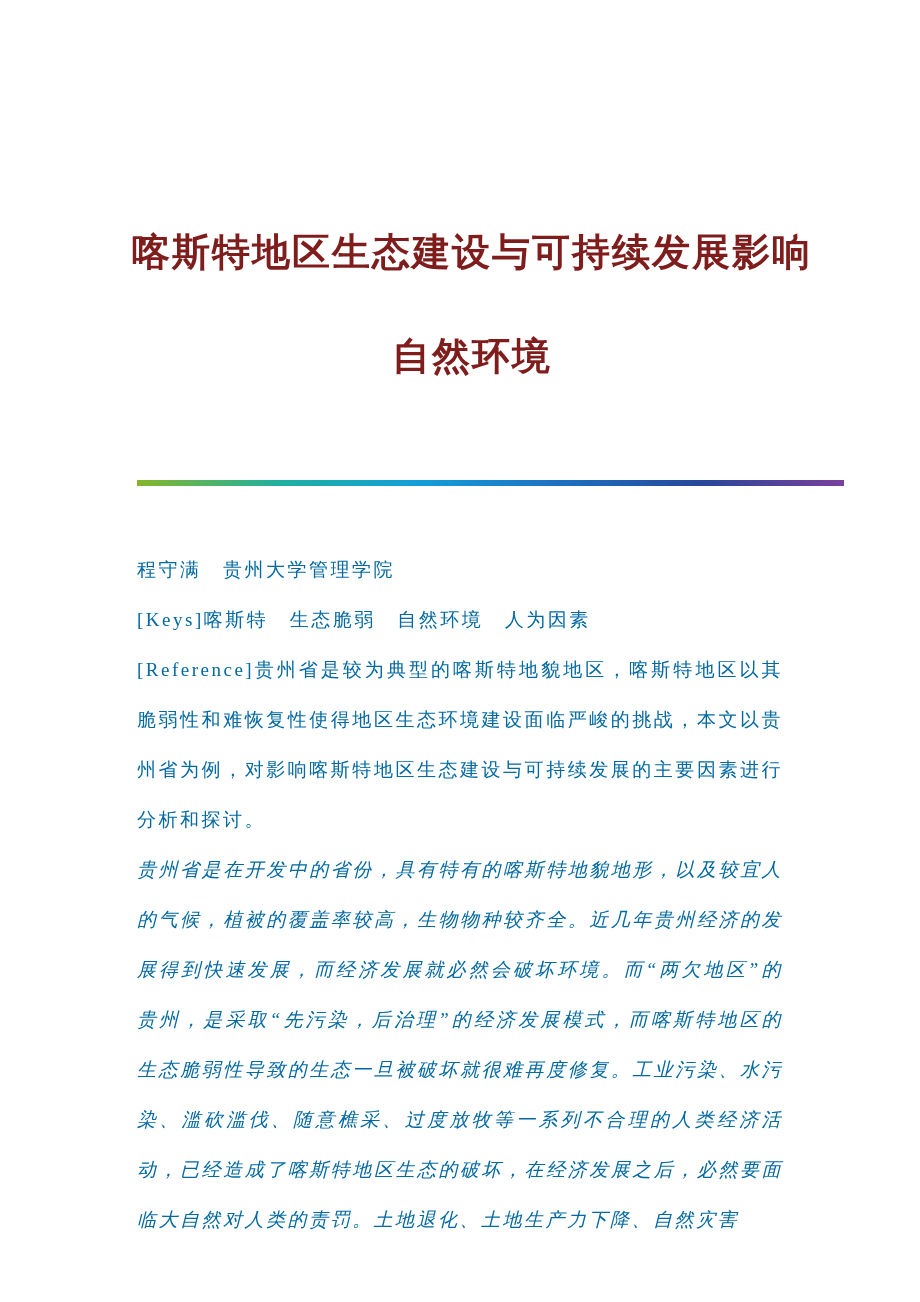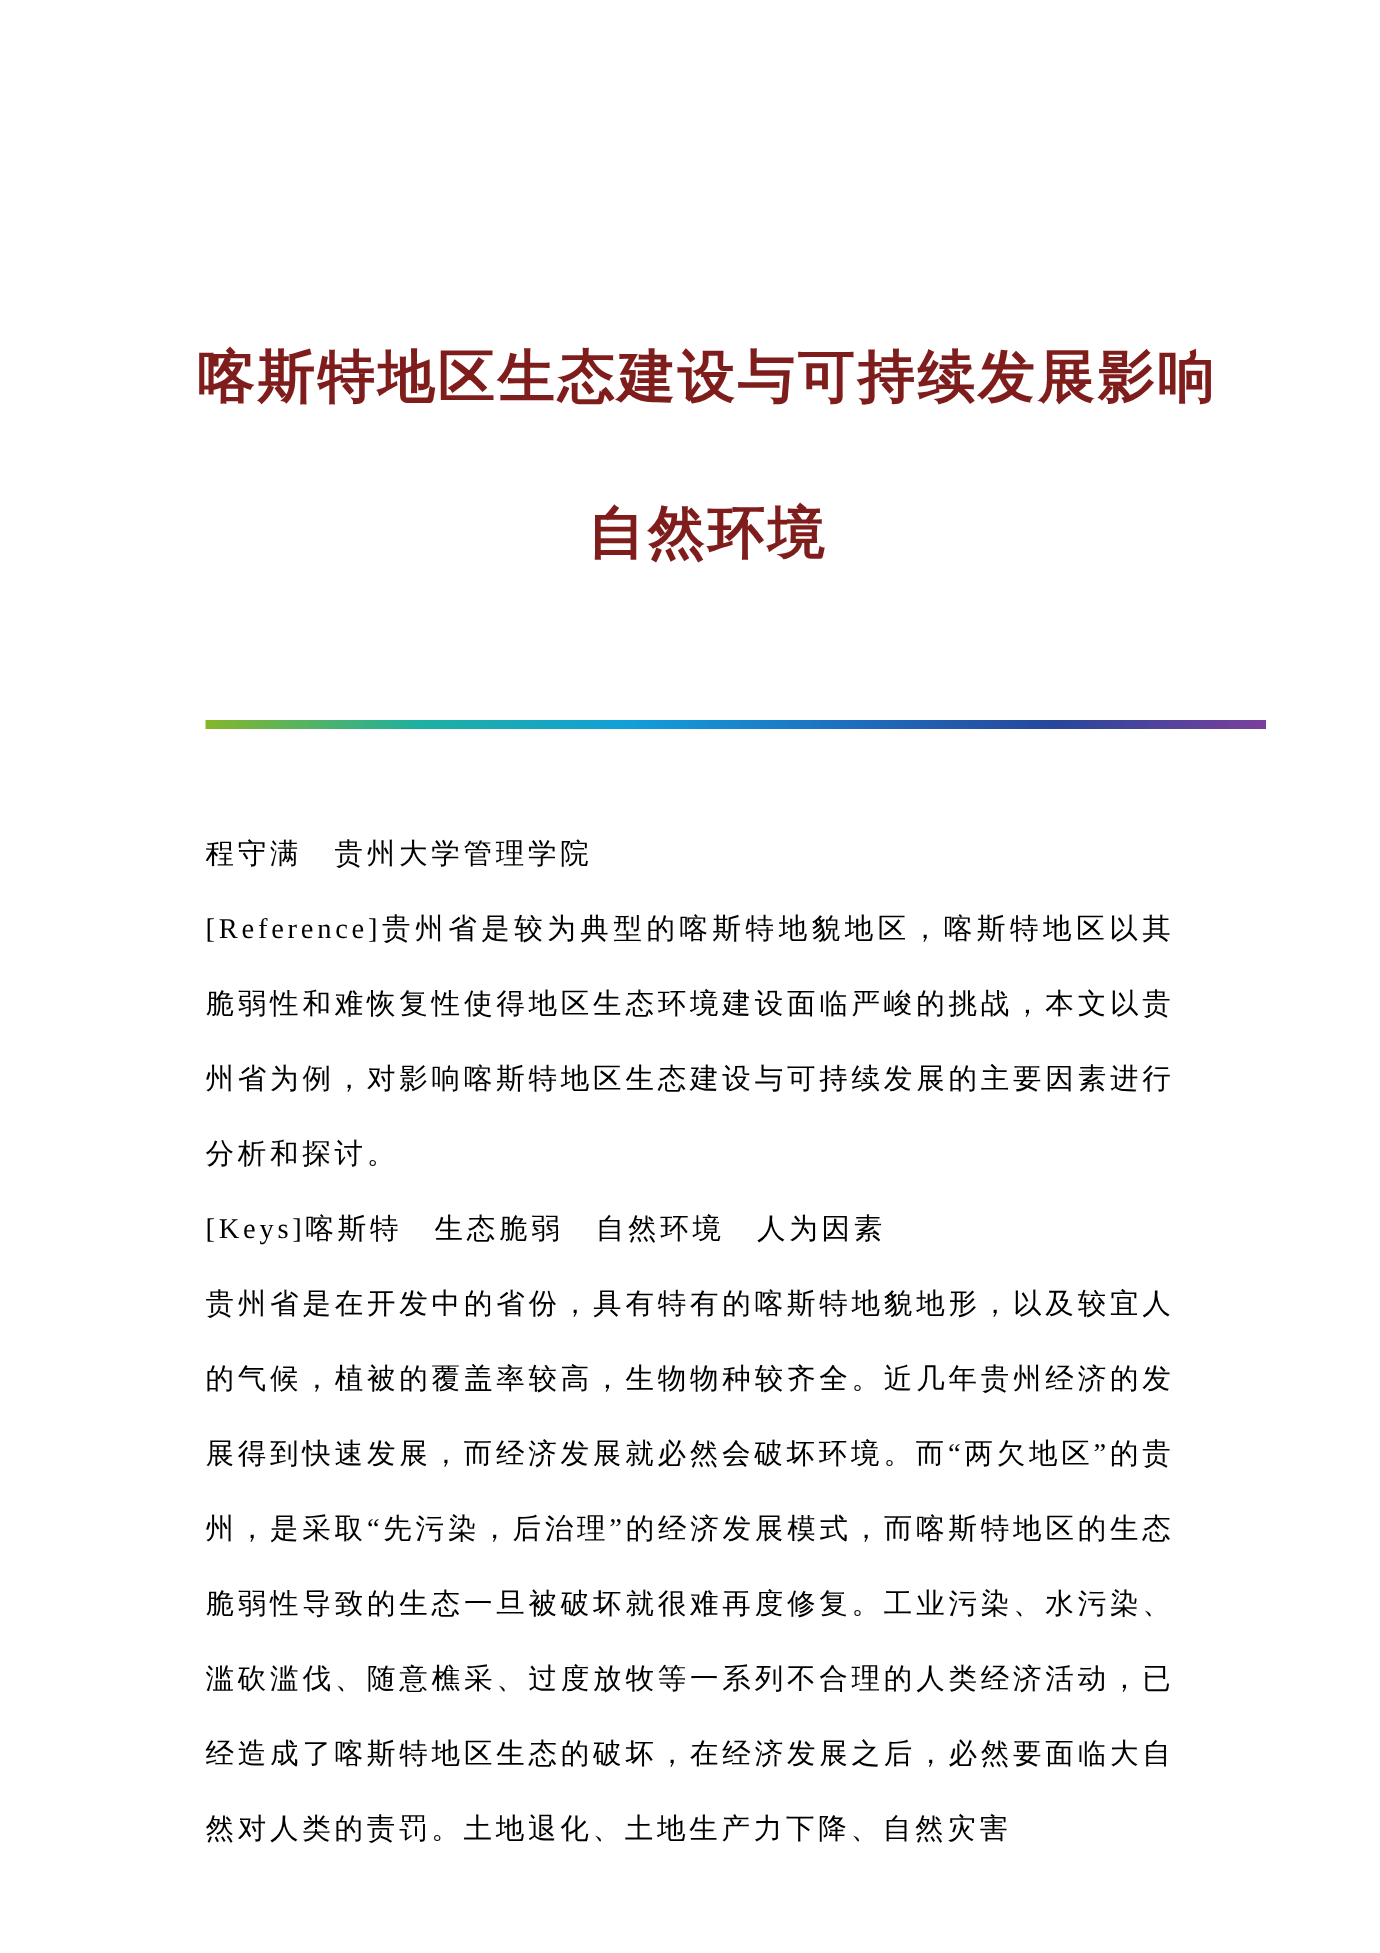--- a/index.html
+++ b/index.html
@@ -42,52 +42,53 @@
     background: linear-gradient(90deg, #86b629, #1fb0a0, #129fd9, #1e6fc0, #27479a, #7b3f9d);
   }
   .content {
     position: absolute;
     top: 545px;
     left: 137px;
     width: 646px;
     font-size: 19px;
     line-height: 50px;
     letter-spacing: 2.5px;
-    color: #000000;
+    color: #0369a1;
   }
   .content p {
     margin: 0;
     text-align: justify;
     text-justify: inter-character;
   }
   .author {
     margin-bottom: 0;
   }
   .para {
     margin-top: 0;
   }
   .body-para {
     margin-top: 8px;
+    font-style: italic;
   }
 </style>
 </head>
 <body>
 
 <div class="page">
 
   <h1 class="title">
     <span class="title-line">喀斯特地区生态建设与可持续发展影响</span>
     <span class="title-line">自然环境</span>
   </h1>
 
   <div class="divider" style="background: linear-gradient(90deg, rgb(134, 182, 41), rgb(31, 176, 160), rgb(18, 159, 217), rgb(30, 111, 192), rgb(39, 71, 154), rgb(123, 63, 157));"></div>
 
   <div class="content">
     <p class="author">程守满　贵州大学管理学院</p>
 
+    <p class="para">[Keys]喀斯特　生态脆弱　自然环境　人为因素</p>
+
     <p class="para">[Reference]贵州省是较为典型的喀斯特地貌地区，喀斯特地区以其脆弱性和难恢复性使得地区生态环境建设面临严峻的挑战，本文以贵州省为例，对影响喀斯特地区生态建设与可持续发展的主要因素进行分析和探讨。</p>
-
-    <p class="para">[Keys]喀斯特　生态脆弱　自然环境　人为因素</p>
 
     <p class="para body-para">贵州省是在开发中的省份，具有特有的喀斯特地貌地形，以及较宜人的气候，植被的覆盖率较高，生物物种较齐全。近几年贵州经济的发展得到快速发展，而经济发展就必然会破坏环境。而“两欠地区”的贵州，是采取“先污染，后治理”的经济发展模式，而喀斯特地区的生态脆弱性导致的生态一旦被破坏就很难再度修复。工业污染、水污染、滥砍滥伐、随意樵采、过度放牧等一系列不合理的人类经济活动，已经造成了喀斯特地区生态的破坏，在经济发展之后，必然要面临大自然对人类的责罚。土地退化、土地生产力下降、自然灾害</p>
   </div>
 
 </div>
 
 </body></html>

